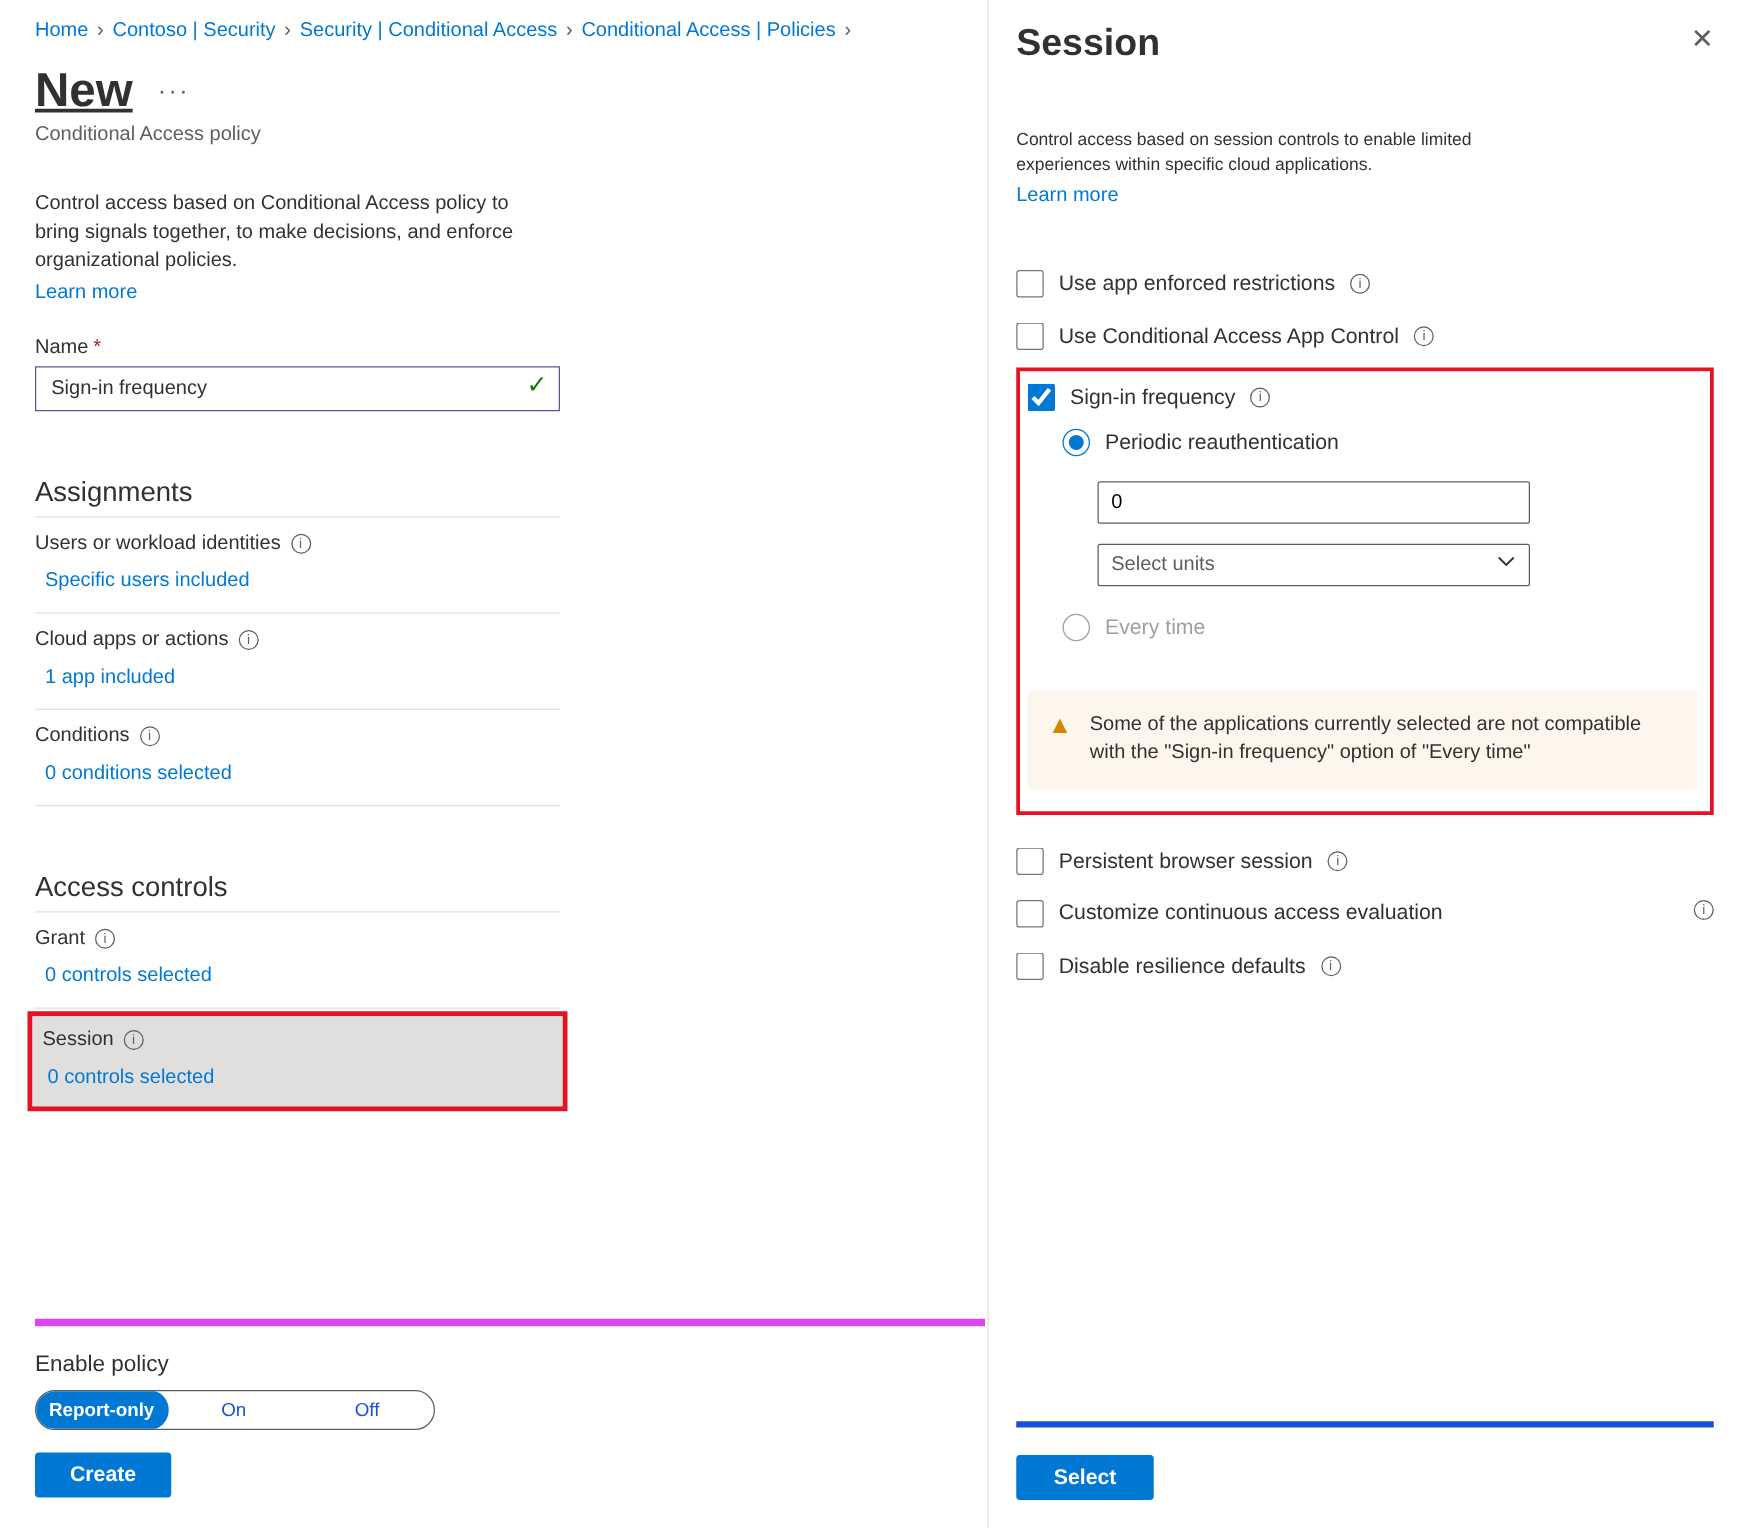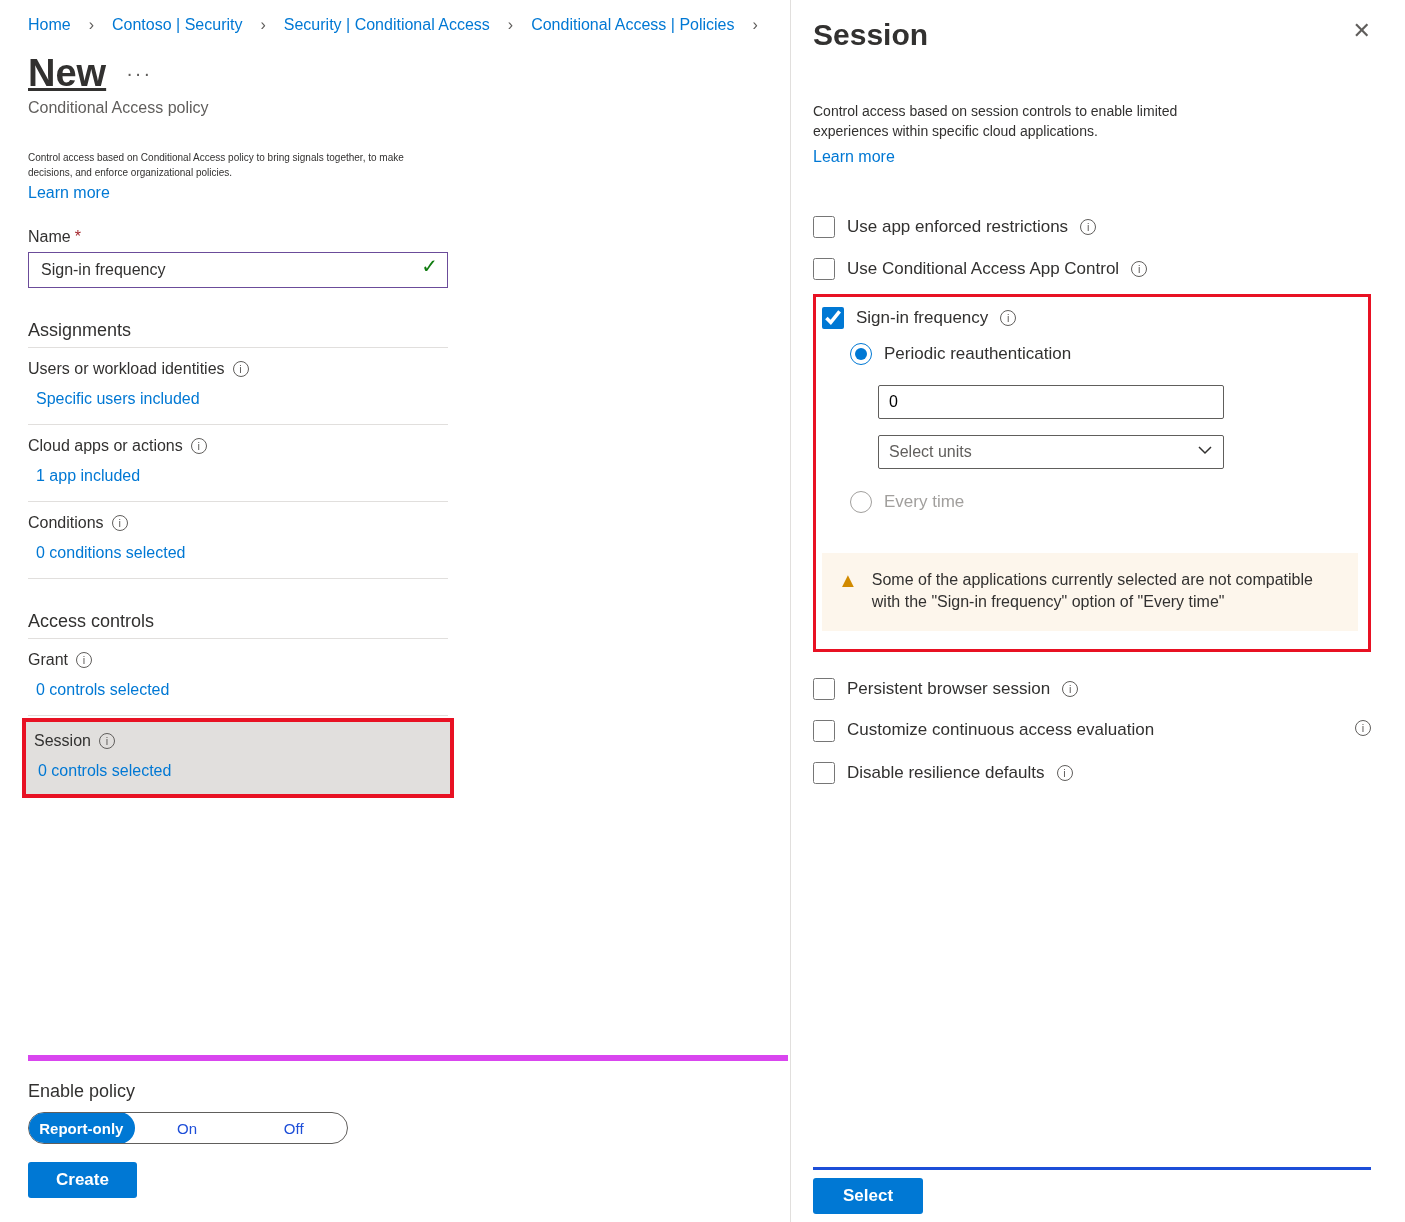--- a/index.html
+++ b/index.html
@@ -1,39 +1,39 @@
 <!DOCTYPE html>
 <html><head>
 <meta charset="utf-8">
 <style>
   * { box-sizing: border-box; margin: 0; padding: 0; font-family: "Segoe UI", Arial, sans-serif; }
   body { width: 1405px; height: 1222px; background: #fff; color: #323130; font-size: 16px; }
   .layout { display: flex; height: 100%; }
   .left { width: 790px; padding: 16px 28px 0 28px; display: flex; flex-direction: column; }
   .right { flex: 1; border-left: 1px solid #e1dfdd; padding: 18px 34px 0 22px; display: flex; flex-direction: column; }
 
-  .breadcrumb { font-size: 16px; display: flex; flex-wrap: wrap; align-items: center; gap: 18px; color: #605e5c; }
+  .breadcrumb { font-size: 16px; display: flex; flex-wrap: wrap; align-items: center; gap: 7px; color: #605e5c; }
   .breadcrumb a { color: #0078d4; text-decoration: none; }
   .breadcrumb .chev { color: #605e5c; }
 
   .page-title-row { display: flex; align-items: center; gap: 20px; margin-top: 18px; }
   .page-title { font-size: 38px; font-weight: 600; text-decoration: underline; }
   .more-dots { font-size: 20px; letter-spacing: 2px; color: #605e5c; }
   .subtitle { color: #605e5c; font-size: 16px; margin-top: 4px; }
 
-  .desc { margin-top: 34px; max-width: 400px; font-size: 10px; line-height: 1.45; }
+  .desc { margin-top: 34px; max-width: 400px; font-size: 16px; line-height: 1.45; }
   .link { color: #0078d4; text-decoration: none; display: inline-block; }
 
   .field-label { margin-top: 26px; font-size: 16px; }
   .req { color: #a4262c; margin-left: 4px; }
   .name-input { margin-top: 6px; width: 420px; height: 36px; border: 1px solid #6b4c9a; padding: 0 36px 0 12px; font-size: 16px; color: #323130; position: relative; }
   .name-wrap { position: relative; width: 420px; }
   .check { position: absolute; right: 10px; top: 8px; color: #107c10; font-size: 20px; }
 
-  .section-head { font-size: 18px; margin-top: 32px; padding-bottom: 6px; border-bottom: 1px solid #e1dfdd; width: 420px; color:#323130; }
+  .section-head { font-size: 22px; margin-top: 52px; padding-bottom: 6px; border-bottom: 1px solid #e1dfdd; width: 420px; color:#323130; }
   .row { width: 420px; border-bottom: 1px solid #e1dfdd; padding: 12px 0 16px 0; }
   .row-label { font-size: 16px; color: #323130; display: flex; align-items: center; gap: 8px; }
   .info-icon { width: 16px; height: 16px; border: 1px solid #605e5c; border-radius: 50%; display: inline-flex; align-items: center; justify-content: center; font-size: 11px; color: #605e5c; }
   .row-value { color: #0078d4; margin-top: 12px; padding-left: 8px; font-size: 16px; }
 
   .session-row-box { border: 4px solid #e81123; padding: 0; width: 432px; margin-left: -6px; margin-top: 2px; }
   .session-inner { background: #e1dfdd; padding: 10px 8px 14px 8px; }
   .session-inner .row-label { color: #323130; }
   .session-inner .row-value { color: #0078d4; margin-top: 12px; padding-left: 4px;}
 
@@ -68,21 +68,21 @@
   .units-dd span:first-child { color: #605e5c; }
 
   .warn-box { margin-top: 40px; background: #fdf6ec; padding: 16px 16px 18px 16px; display: flex; gap: 14px; }
   .warn-icon { color: #d18a00; font-size: 20px; flex-shrink:0; }
   .warn-text { font-size: 16px; line-height: 1.4; }
 
   .opt.two-line { align-items: flex-start; }
   .opt.two-line .opt-label { max-width: 320px; }
   .info-right { margin-left: auto; }
 
-  .panel-footer { margin-top: auto; border-top: 3px solid #1d4ed8; padding: 8px 0; }
+  .panel-footer { margin-top: auto; border-top: 5px solid #1d4ed8; padding: 22px 0; }
   .select-btn { background: #0078d4; color: #fff; border: none; padding: 8px 30px; font-size: 17px; border-radius: 3px; cursor: pointer; font-weight: 600;}
 
   svg.chev-down { width: 16px; height: 16px; }
 </style>
 </head>
 <body>
 
 <div class="layout">
 
   <div class="left">

